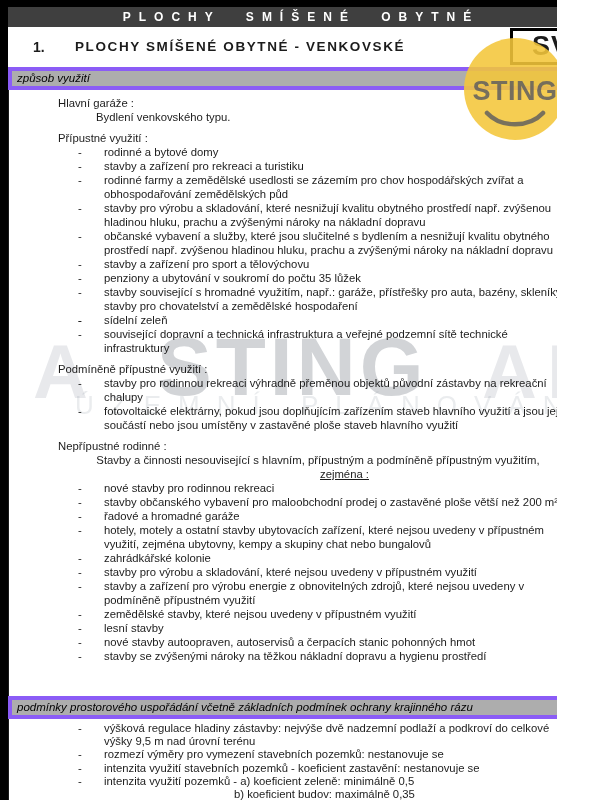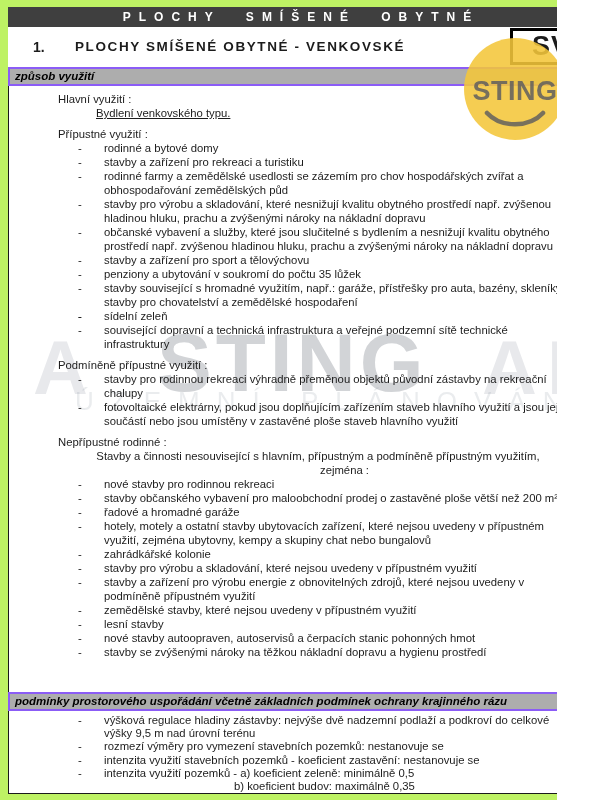--- a/index.html
+++ b/index.html
@@ -1,39 +1,39 @@
 <!DOCTYPE html>
 <html><head>
 <meta charset="utf-8">
 <style>
   html,body{margin:0;padding:0;background:#ffffff;}
-  .page{position:relative;width:557px;height:800px;background:#bef264;overflow:hidden;
+  .page{position:relative;width:557px;height:800px;background:#000000;overflow:hidden;
         font-family:"Liberation Sans", sans-serif;color:#1c1c1c;}
   .frame{position:absolute;left:8px;top:7px;width:586px;}
   .blackbar{height:20px;background:#3f3f3f;color:#ffffff;font-weight:bold;font-size:12px;
             letter-spacing:8px;word-spacing:14px;text-align:center;line-height:21px;}
   .titlerow{position:relative;height:40px;background:#ffffff;border-right:1px solid #3f3f3f;}
   .num{position:absolute;left:25px;top:0;line-height:40px;font-weight:bold;font-size:14px;}
   .title{margin-left:67px;line-height:40px;font-weight:bold;font-size:13.5px;letter-spacing:1.6px;}
   .codebox{position:absolute;right:1px;top:1px;width:76px;height:31px;border:3px solid #000;
            background:#fff;text-align:center;}
   .codebox span{font-weight:bold;font-size:27px;letter-spacing:1px;line-height:31px;}
-  .graybar{height:15px;background:#adadad;border:2px solid #8b5cf6;font-style:italic;
-           font-weight:bold;font-size:11.5px;line-height:15px;padding-left:5px;color:#000;}
+  .graybar{height:15px;background:#adadad;border:4px solid #8b5cf6;font-style:italic;
+           font-weight:normal;font-size:11.5px;line-height:15px;padding-left:5px;color:#000;}
   .cbox{position:relative;border-left:1px solid #1a1a1a;border-right:1px solid #1a1a1a;
         background:#fff;overflow:hidden;}
   #content-1{height:606px;}
   #content-2{height:82px;border-bottom:1px solid #1a1a1a;}
   .inner{position:relative;z-index:2;padding-top:6px;font-size:11.3px;line-height:14px;}
   #content-2 .inner{line-height:13.2px;padding-top:3px;}
   .blk + .blk{margin-top:7px;}
   .h{padding-left:49px;}
-  .plain{padding-left:87px;text-decoration:underline;}
+  .plain{padding-left:87px;}
   .para{padding-left:49px;max-width:520px;text-align:center;}
-  .para.ind{padding-left:87px;}
+  .para.ind{padding-left:87px;text-decoration:underline;}
   .bullet{position:relative;padding-left:95px;}
   .dash{position:absolute;left:69px;top:0;}
   .bt{max-width:470px;}
   .sub{margin-left:130px;}
   
   .wm{position:absolute;z-index:1;font-weight:bold;white-space:nowrap;pointer-events:none;}
   .wm-a{left:24px;top:238px;font-size:76px;color:rgba(125,135,150,0.18);}
   .wm-sting{left:148px;top:230px;font-size:82px;letter-spacing:4px;color:rgba(115,122,132,0.32);}
   .wm-am{left:448px;top:238px;font-size:76px;letter-spacing:10px;color:rgba(125,135,150,0.18);margin-left:25px;}
   .wm-reg{left:552px;top:204px;font-size:30px;color:rgba(125,135,150,0.22);}
@@ -65,21 +65,21 @@
     <div class="graybar">způsob využití</div>
 
     <div class="cbox" id="content-1">
       <div class="wm wm-a">A</div>
       <div class="wm wm-sting">STING</div>
       <div class="wm wm-am">AM</div>
       <div class="wm wm-reg">®</div>
       <div class="wm wm-sub">ÚZEMNÍ PLÁNOVÁNÍ</div>
       <div class="inner" id="sec0">
           <div class="blk">
-            <div class="h">Hlavní využití :</div>
+            <div class="h">Hlavní garáže :</div>
             <div class="plain">Bydlení venkovského typu.</div>
           </div>
           <div class="blk">
             <div class="h">Přípustné využití :</div>
             <div class="bullet">
               <span class="dash">-</span>
               <div class="bt">rodinné a bytové domy</div>
             </div>
             <div class="bullet">
               <span class="dash">-</span>

